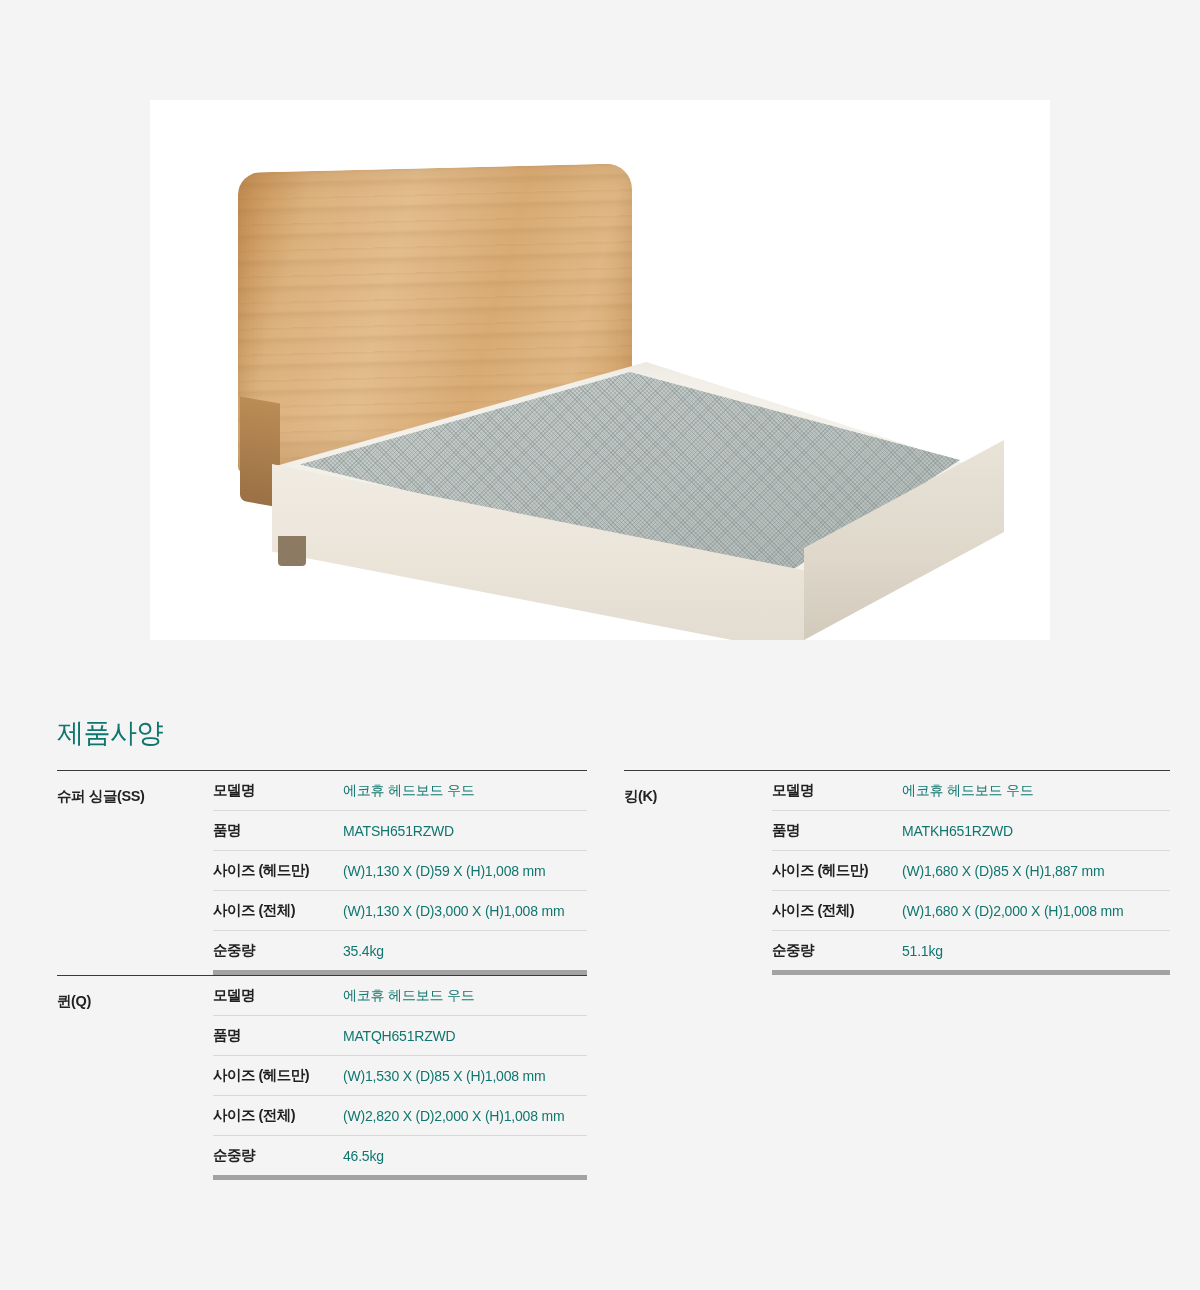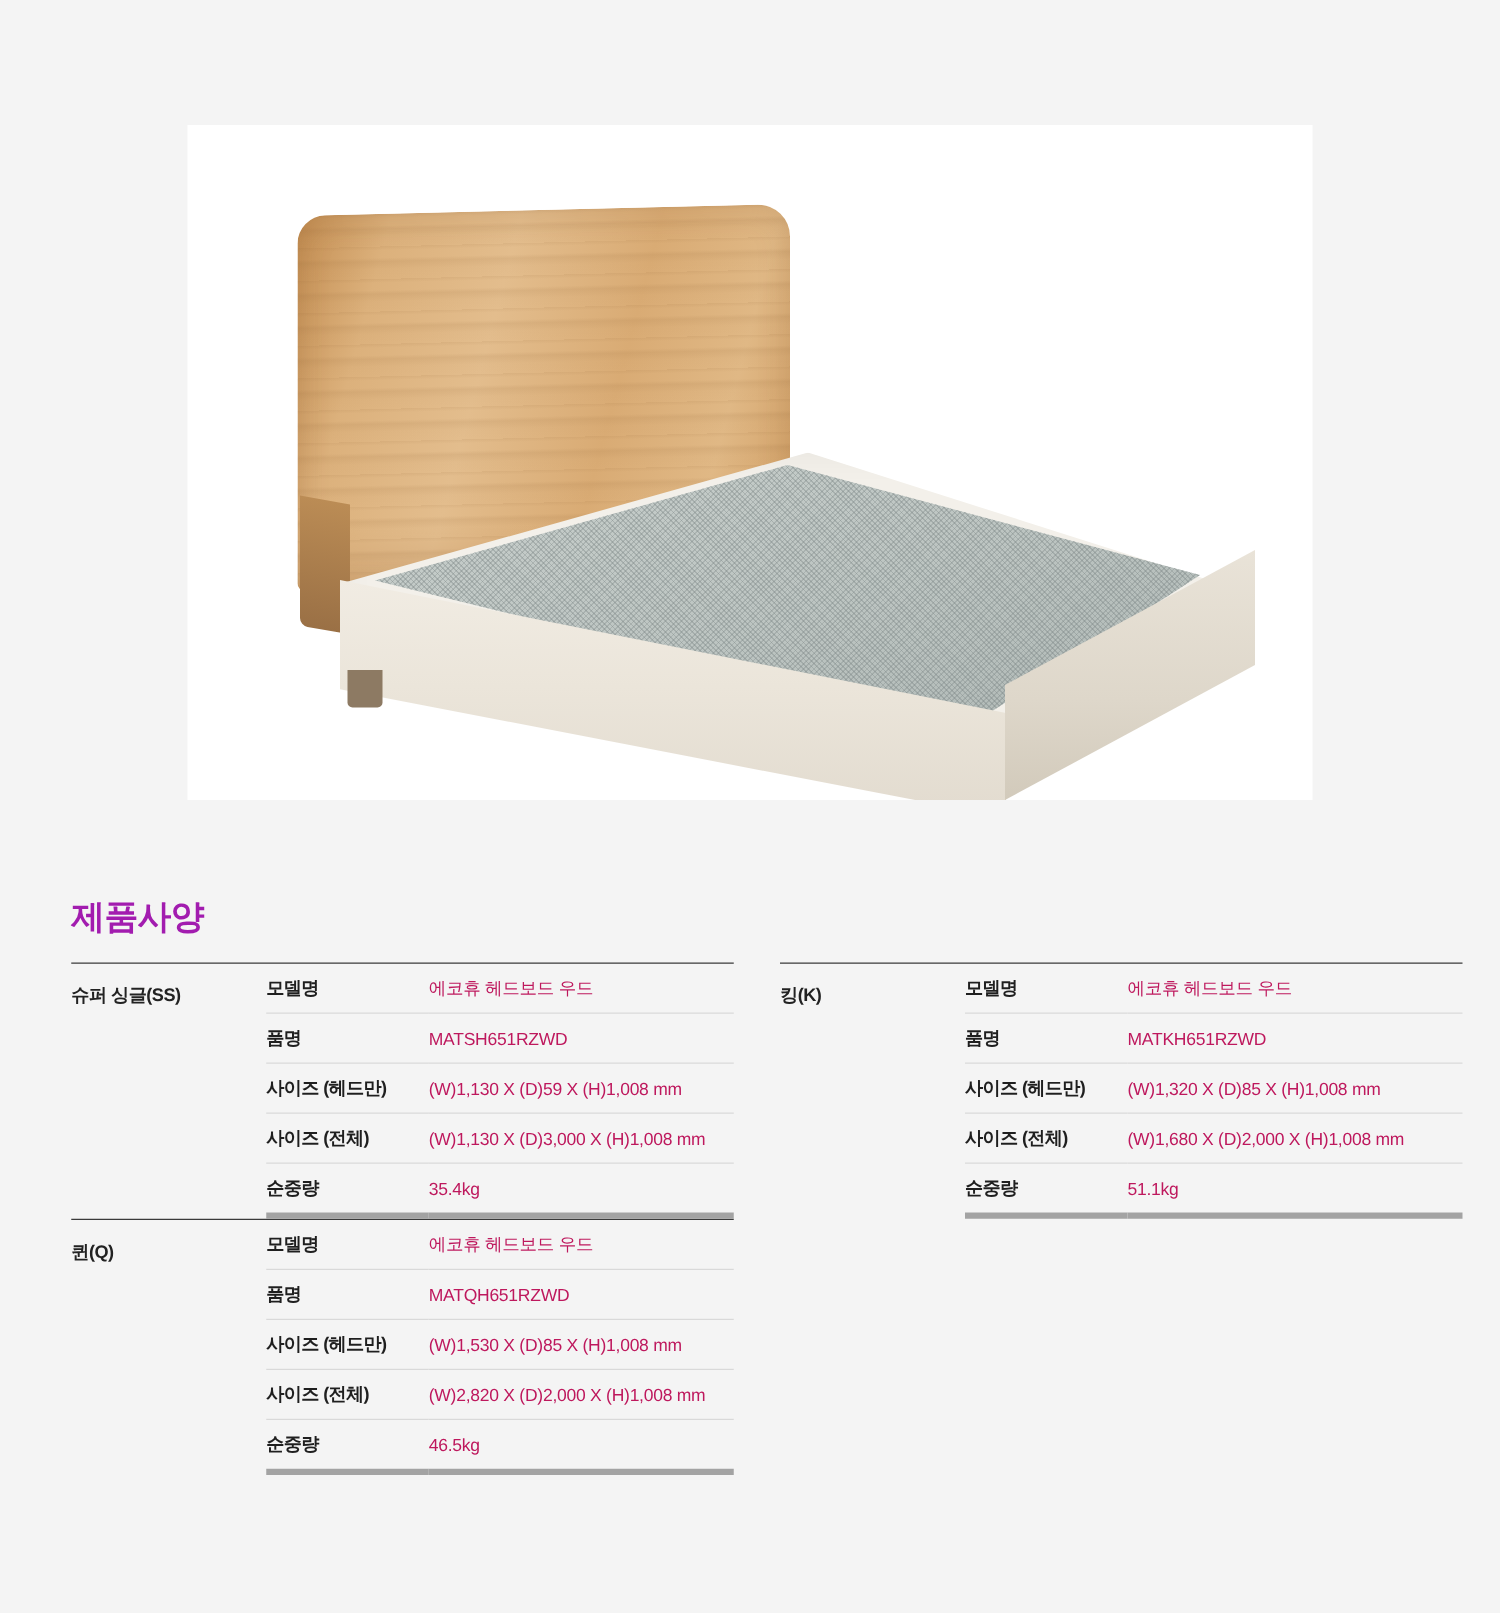--- a/index.html
+++ b/index.html
@@ -131,23 +131,23 @@
     border-radius: 0 0 4px 4px;
   }
   .leg.l1 { left: 128px; }
 
   
   .spec-title {
     position: absolute;
     left: 57px;
     top: 715px;
     font-size: 27px;
-    font-weight: bold;
+    font-weight: normal;
     letter-spacing: -0.5px;
-    color: #a21caf;
+    color: #0f766e;
   }
 
   .spec-col {
     position: absolute;
     top: 770px;
   }
   .spec-col.left { left: 57px; width: 530px; }
   .spec-col.right { left: 624px; width: 546px; }
 
   .size-group {
@@ -181,21 +181,21 @@
     font-weight: bold;
     color: #1f1f1f;
     padding: 10px 0 10px 0;
     width: 130px;
     letter-spacing: -0.5px;
     vertical-align: middle;
     white-space: nowrap;
   }
   .spec-table td {
     font-size: 14px;
-    color: #be185d;
+    color: #0f766e;
     padding: 10px 0 10px 0;
     letter-spacing: -0.2px;
     vertical-align: middle;
     white-space: nowrap;
   }
 </style>
 </head>
 <body>
 
 <div class="page">
@@ -283,21 +283,21 @@
           <tr>
             <th>모델명</th>
             <td>에코휴 헤드보드 우드</td>
           </tr>
           <tr>
             <th>품명</th>
             <td>MATKH651RZWD</td>
           </tr>
           <tr>
             <th>사이즈 (헤드만)</th>
-            <td>(W)1,320 X (D)85 X (H)1,008 mm</td>
+            <td>(W)1,680 X (D)85 X (H)1,887 mm</td>
           </tr>
           <tr>
             <th>사이즈 (전체)</th>
             <td>(W)1,680 X (D)2,000 X (H)1,008 mm</td>
           </tr>
           <tr>
             <th>순중량</th>
             <td>51.1kg</td>
           </tr>
         </tbody>

